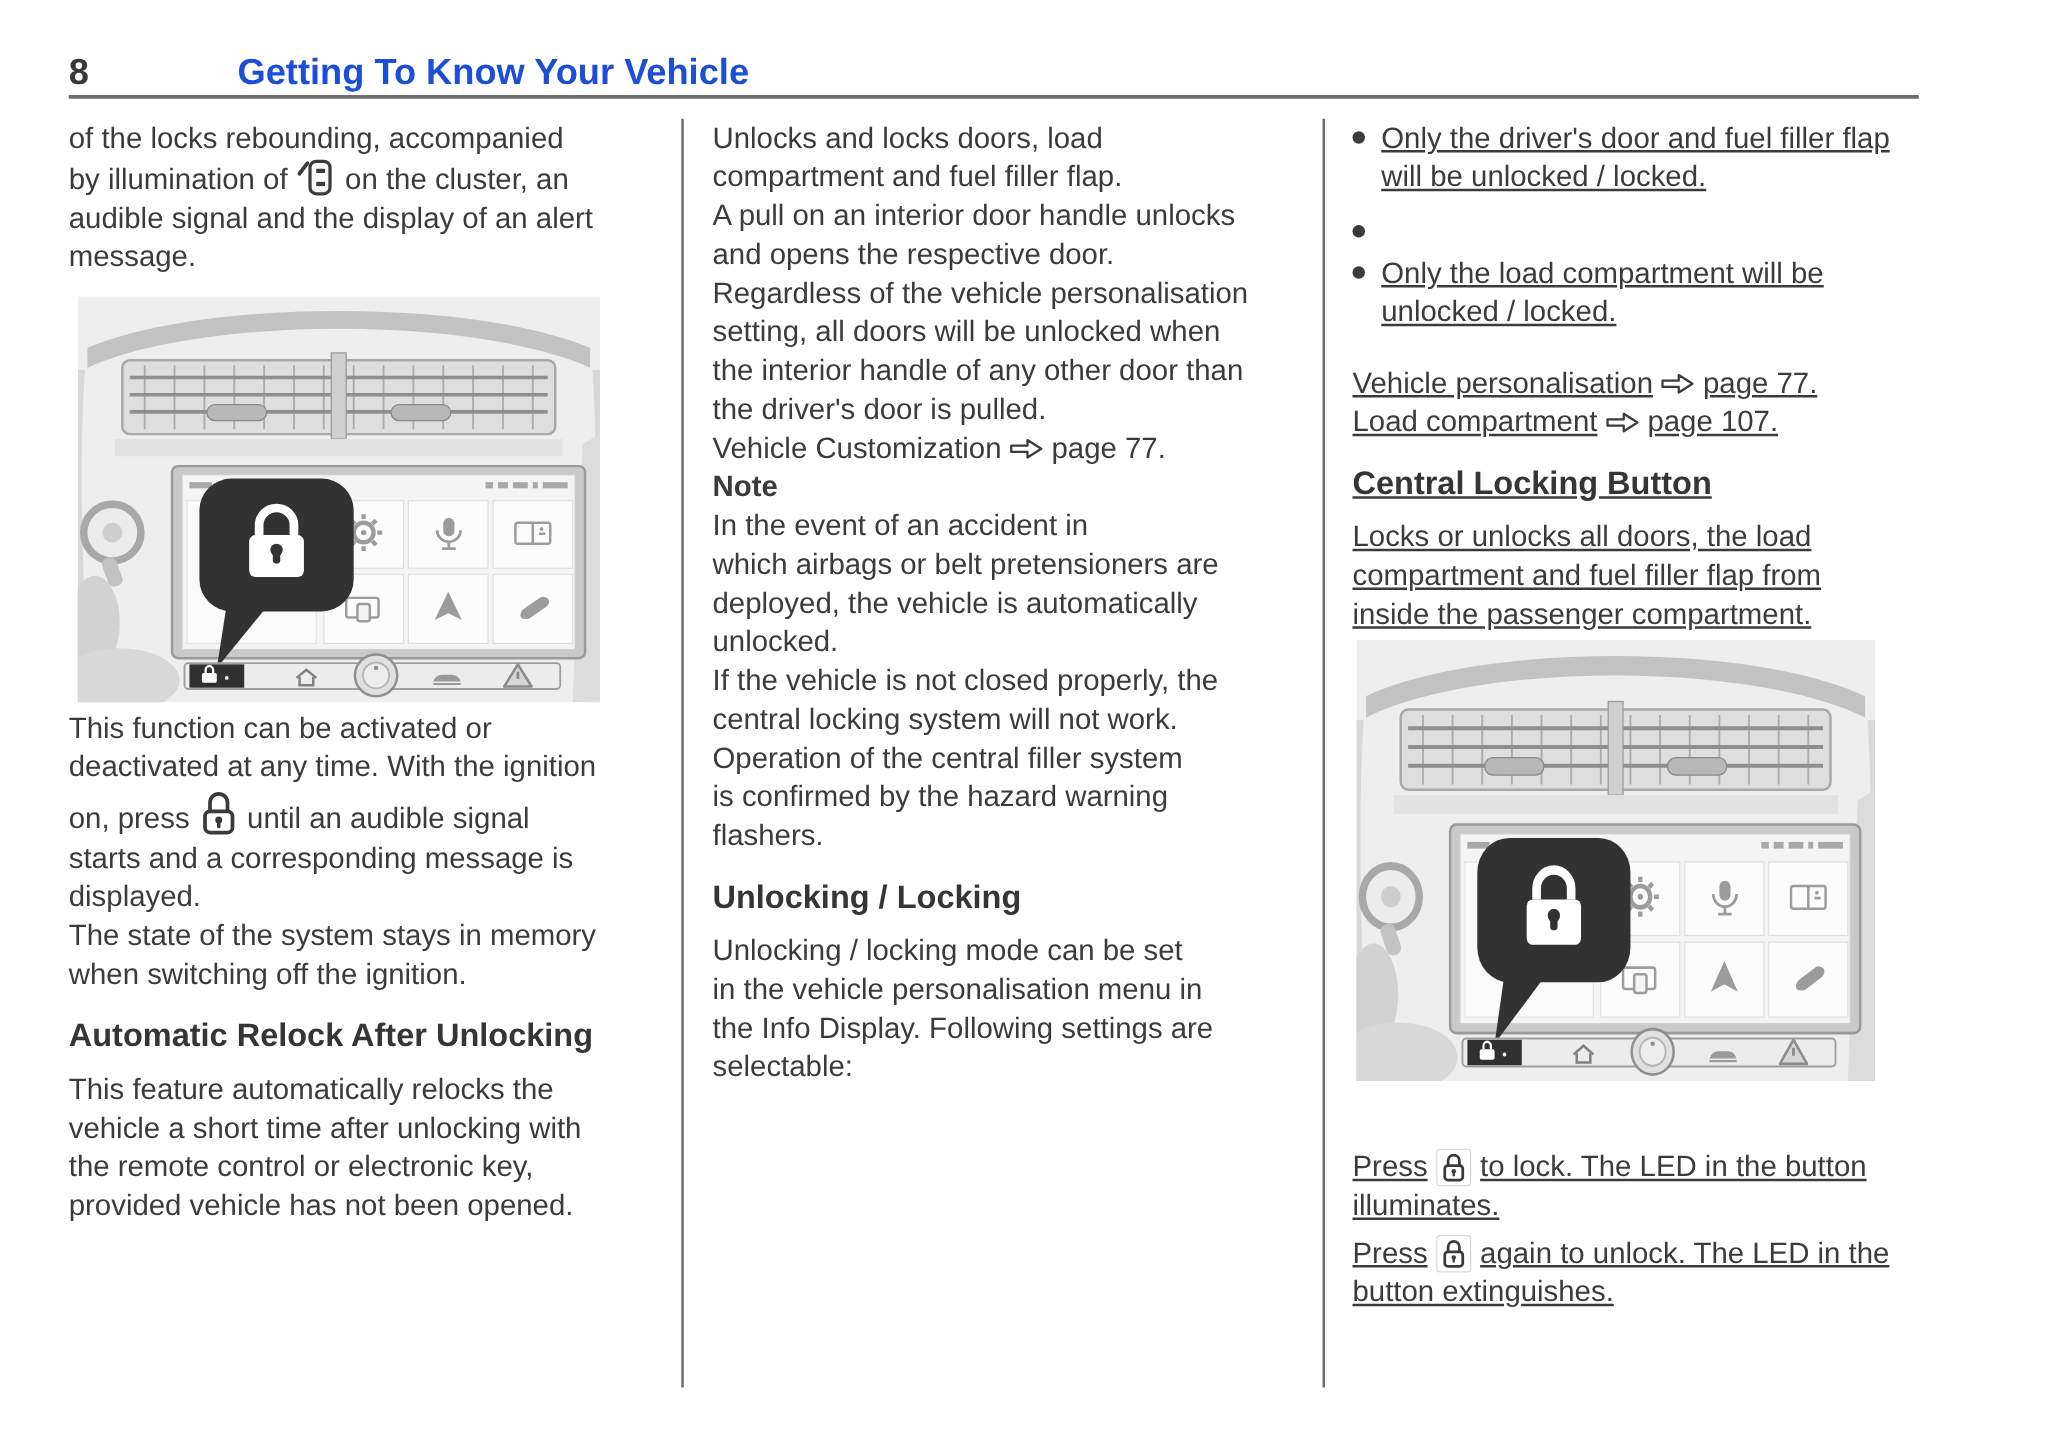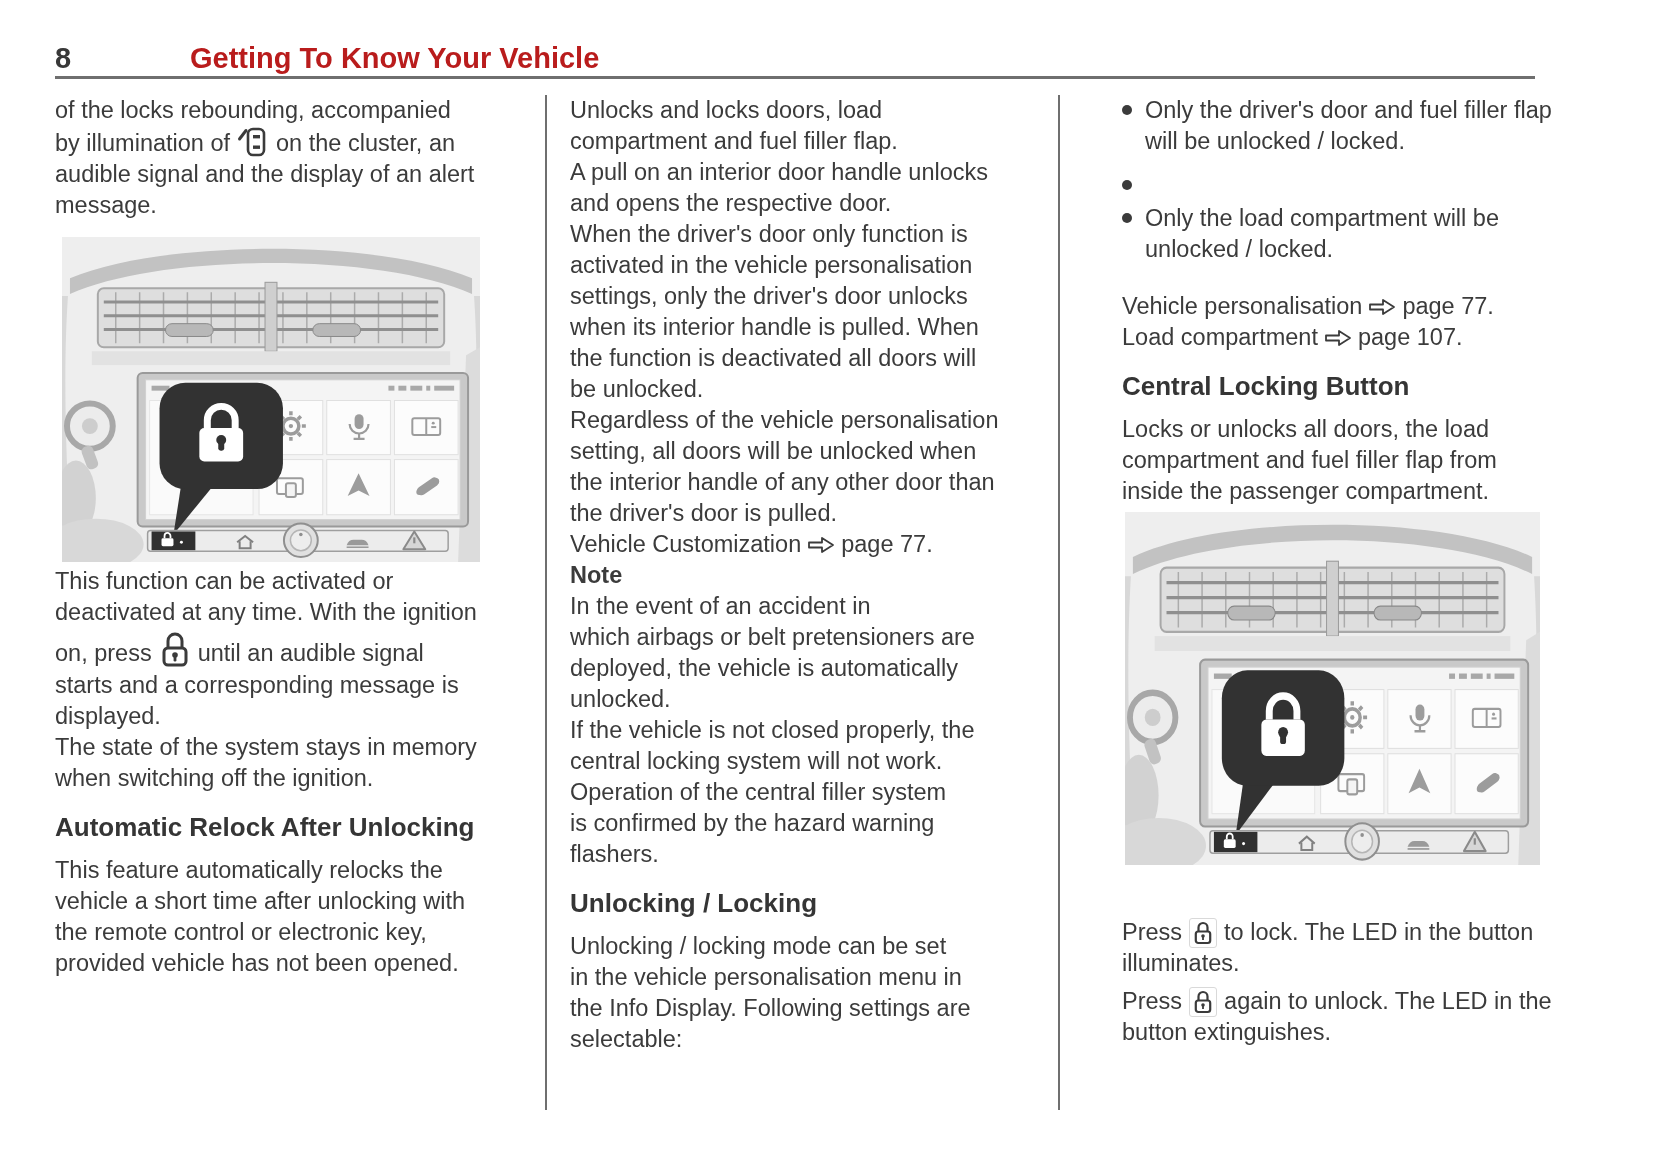--- a/index.html
+++ b/index.html
@@ -1,29 +1,29 @@
 <!DOCTYPE html>
 <html><head>
 <meta charset="utf-8">
 <style>
   html,body{margin:0;padding:0;background:#ffffff;}
   .page{position:relative;width:1653px;height:1165px;background:#ffffff;overflow:hidden;
         font-family:"Liberation Sans","DejaVu Sans",sans-serif;color:#3b3b3b;}
   
   .pagenum{position:absolute;left:55px;top:42px;font-size:29px;font-weight:bold;color:#383838;}
-  .chapter{position:absolute;left:190px;top:42px;font-size:29px;font-weight:bold;color:#b91c1c;margin:0;}
+  .chapter{position:absolute;left:190px;top:42px;font-size:29px;font-weight:bold;color:#1d4ed8;margin:0;}
   .header-rule{position:absolute;left:55px;top:76px;width:1480px;height:2.5px;background:#6f6f6f;}
   
   .divider{position:absolute;top:95px;width:2px;height:1015px;background:#6f6f6f;}
   .d1{left:545px;} .d2{left:1058px;}
   
   .col{position:absolute;top:95px;}
   .col.left{left:55px;width:437px;}
   .col.mid{left:570px;width:452px;}
-  .col.rightc{left:1122px;width:455px;}
+  .col.rightc{left:1082px;width:455px;text-decoration:underline;}
   p.body{margin:0;font-size:23.5px;line-height:31px;white-space:pre-line;color:#3b3b3b;}
   h2.big{margin:0 0 12px 0;font-size:31px;line-height:40px;font-weight:bold;color:#353535;}
   h3.sec{margin:16px 0 11px 0;font-size:26px;line-height:34px;font-weight:bold;color:#353535;}
   .bold{font-weight:bold;}
   
   .inline-icon{display:inline-block;vertical-align:-7px;margin:0 7px;}
   .inline-icon.lock-lg{vertical-align:-9px;}
   .keybox{display:inline-block;border:1px solid #d9d9d9;border-radius:3px;padding:1px 3px;margin:0 7px;vertical-align:-6px;background:#fff;line-height:0;}
   .arrow-icon{display:inline-block;vertical-align:-2px;margin:0 6px;}
   
@@ -232,26 +232,20 @@
 vehicle a short time after unlocking with
 the remote control or electronic key,
 provided vehicle has not been opened.</p>
   </section>
 
   <section class="col mid">
     <p class="body">Unlocks and locks doors, load
 compartment and fuel filler flap.</p>
     <p class="body">A pull on an interior door handle unlocks
 and opens the respective door.</p>
-    <p class="body">When the driver's door only function is
-activated in the vehicle personalisation
-settings, only the driver's door unlocks
-when its interior handle is pulled. When
-the function is deactivated all doors will
-be unlocked.</p>
     <p class="body">Regardless of the vehicle personalisation
 setting, all doors will be unlocked when
 the interior handle of any other door than
 the driver's door is pulled.</p>
     <p class="refline"><span>Vehicle Customization</span><svg class="arrow-icon" width="28" height="18">
           <use href="#icn-arrow"></use>
         </svg><span>page 77.</span></p>
     <p class="body bold">Note</p>
     <p class="body">In the event of an accident in
 which airbags or belt pretensioners are

